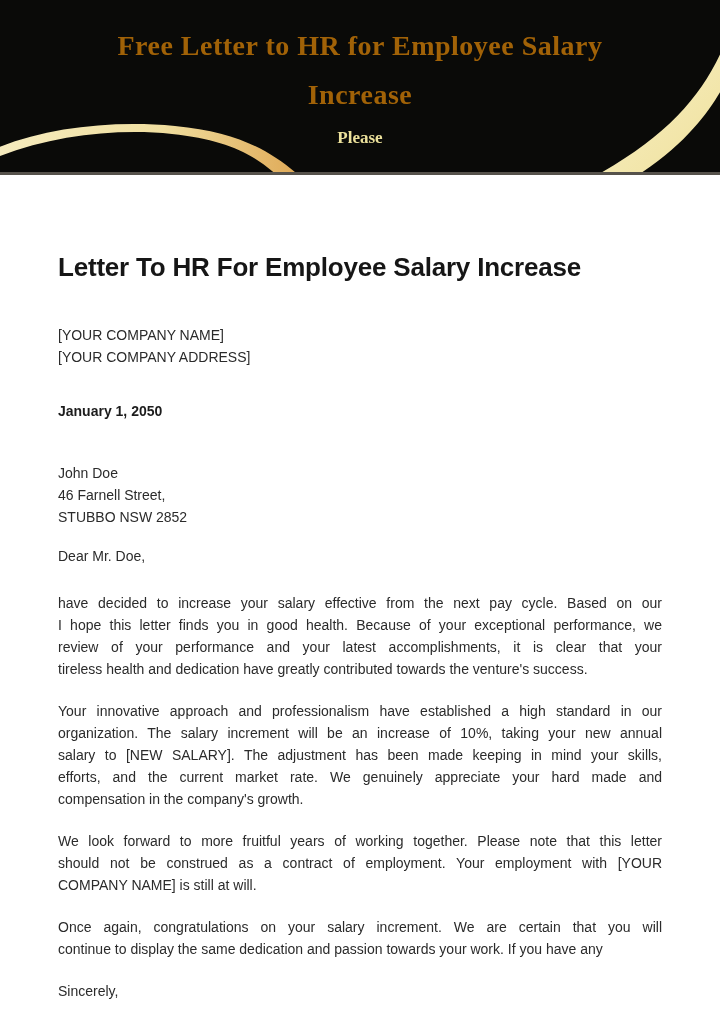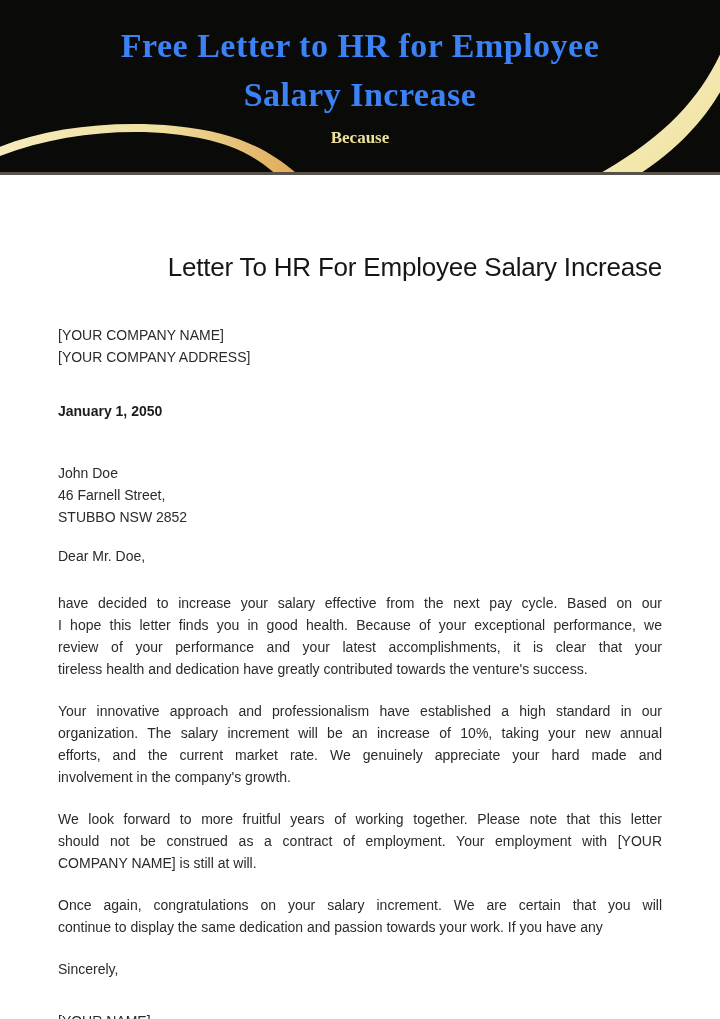--- a/index.html
+++ b/index.html
@@ -29,24 +29,24 @@
     position: relative;
     z-index: 2;
     padding-top: 21px;
     text-align: center;
   }
   .banner-title {
     margin: 0 auto;
     max-width: 575px;
     font-family: "Liberation Serif", "DejaVu Serif", serif;
     font-weight: bold;
-    font-size: 34px;
+    font-size: 28px;
     line-height: 49px;
     letter-spacing: 0.5px;
-    color: #3b82f6;
+    color: #a16207;
   }
   .banner-subtitle {
     margin-top: 9px;
     font-family: "Liberation Serif", "DejaVu Serif", serif;
     font-weight: bold;
     font-size: 17px;
     line-height: 20px;
     color: #ece19b;
   }
 
@@ -56,24 +56,23 @@
     width: 720px;
     padding: 77px 58px 0 58px;
     color: #2b2b2b;
     font-size: 14px;
     line-height: 22px;
   }
   .letter-heading {
     margin: 0 0 42px 0;
     font-size: 26px;
     line-height: 30px;
-    font-weight: normal;
+    font-weight: bold;
     color: #161616;
     letter-spacing: -0.2px;
-    text-align: right;
   }
   .block { margin: 0 0 20px 0; }
   .company-block   { margin-bottom: 32px; }
   .date-line       { margin-bottom: 32px; font-weight: bold; color: #1c1c1c; }
   .recipient-block { margin-bottom: 17px; margin-top: 40px; }
   .salutation      { margin-bottom: 25px; }
   .para { margin: 0 0 20px 0; }
   .para .line {
     text-align: justify;
     text-align-last: justify;
@@ -100,21 +99,21 @@
     </defs>
 
     <path d="M -12,152 C 40,128 110,120 175,126 C 240,132 272,152 302,178
              L 280,178 C 252,152 225,140 172,134 C 115,128 45,136 -12,161 Z" fill="url(#swooshL)"></path>
 
     <path d="M 728,36 C 706,92 670,136 588,180
              L 630,180 C 696,140 718,96 728,78 Z" fill="url(#ribbonR)"></path>
   </svg>
   <div class="banner-text">
     <div class="banner-title">Free Letter to HR for Employee Salary Increase</div>
-    <div class="banner-subtitle">Because</div>
+    <div class="banner-subtitle">Please</div>
   </div>
 </div>
 
 <div class="page">
   <h1 class="letter-heading">Letter To HR For Employee Salary Increase</h1>
 
   <div class="block company-block">
       <div>[YOUR COMPANY NAME]</div>
       <div>[YOUR COMPANY ADDRESS]</div>
     </div>
@@ -132,22 +131,23 @@
   <div>
       <div class="para">
         <div class="line">have decided to increase your salary effective from the next pay cycle. Based on our</div>
         <div class="line">I hope this letter finds you in good health. Because of your exceptional performance, we</div>
         <div class="line">review of your performance and your latest accomplishments, it is clear that your</div>
         <div class="line">tireless health and dedication have greatly contributed towards the venture's success.</div>
       </div>
       <div class="para">
         <div class="line">Your innovative approach and professionalism have established a high standard in our</div>
         <div class="line">organization. The salary increment will be an increase of 10%, taking your new annual</div>
+        <div class="line">salary to [NEW SALARY]. The adjustment has been made keeping in mind your skills,</div>
         <div class="line">efforts, and the current market rate. We genuinely appreciate your hard made and</div>
-        <div class="line">involvement in the company's growth.</div>
+        <div class="line">compensation in the company's growth.</div>
       </div>
       <div class="para">
         <div class="line">We look forward to more fruitful years of working together. Please note that this letter</div>
         <div class="line">should not be construed as a contract of employment. Your employment with [YOUR</div>
         <div class="line">COMPANY NAME] is still at will.</div>
       </div>
       <div class="para">
         <div class="line">Once again, congratulations on your salary increment. We are certain that you will</div>
         <div class="line">continue to display the same dedication and passion towards your work. If you have any</div>
       </div>

